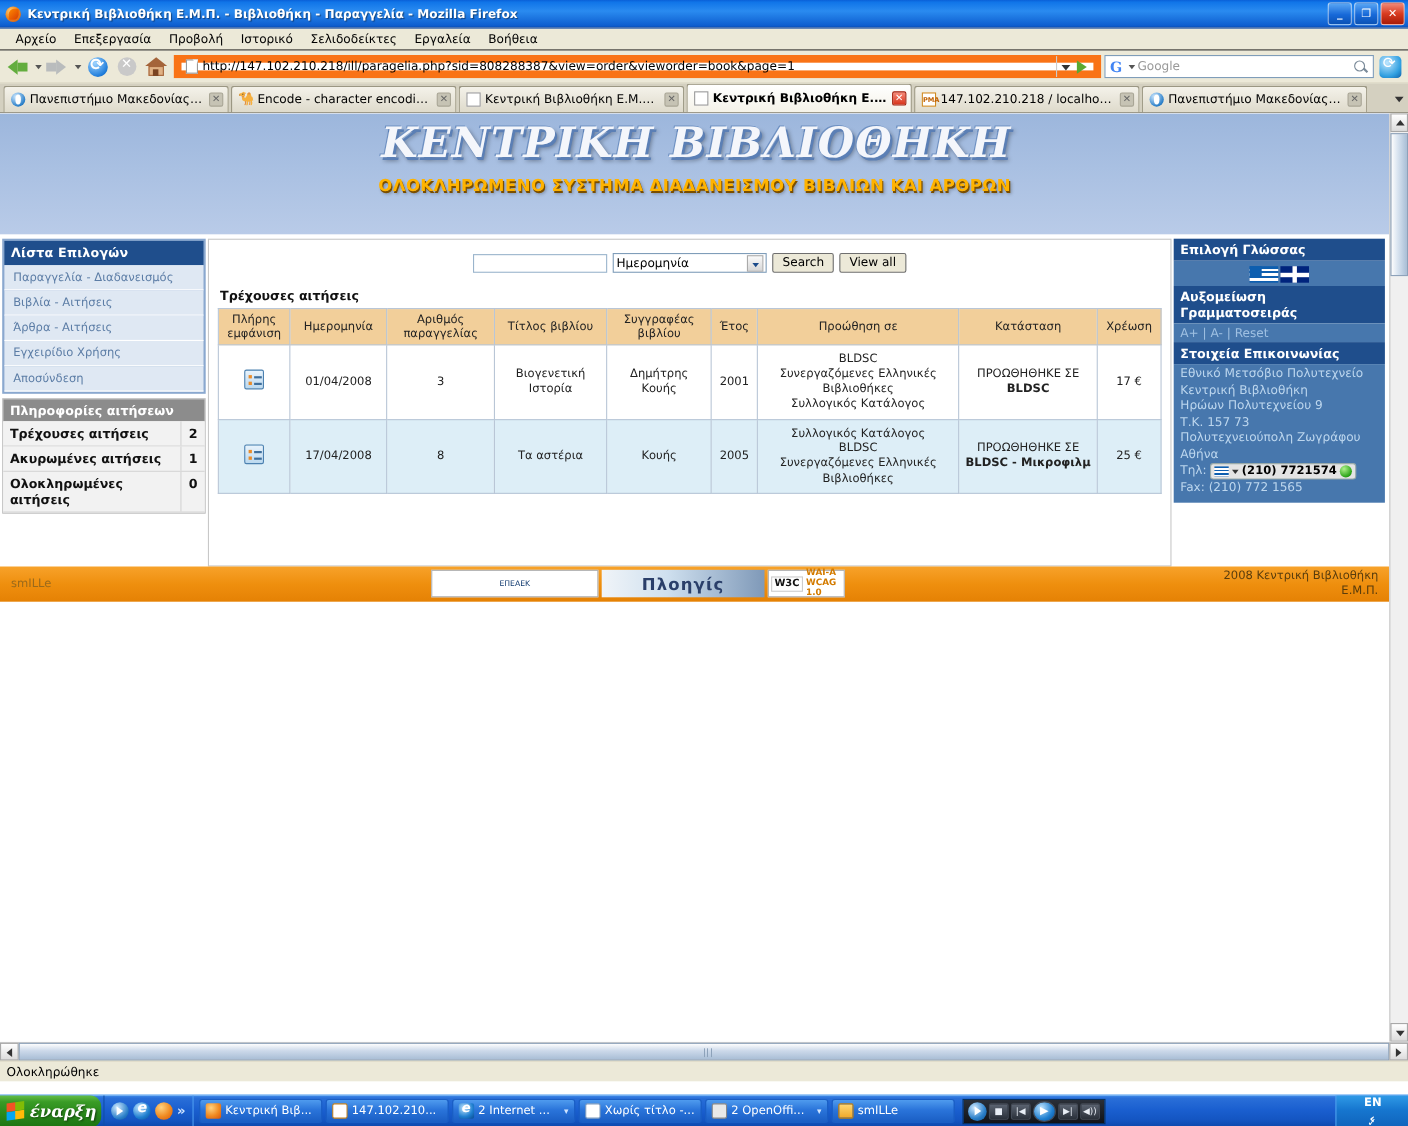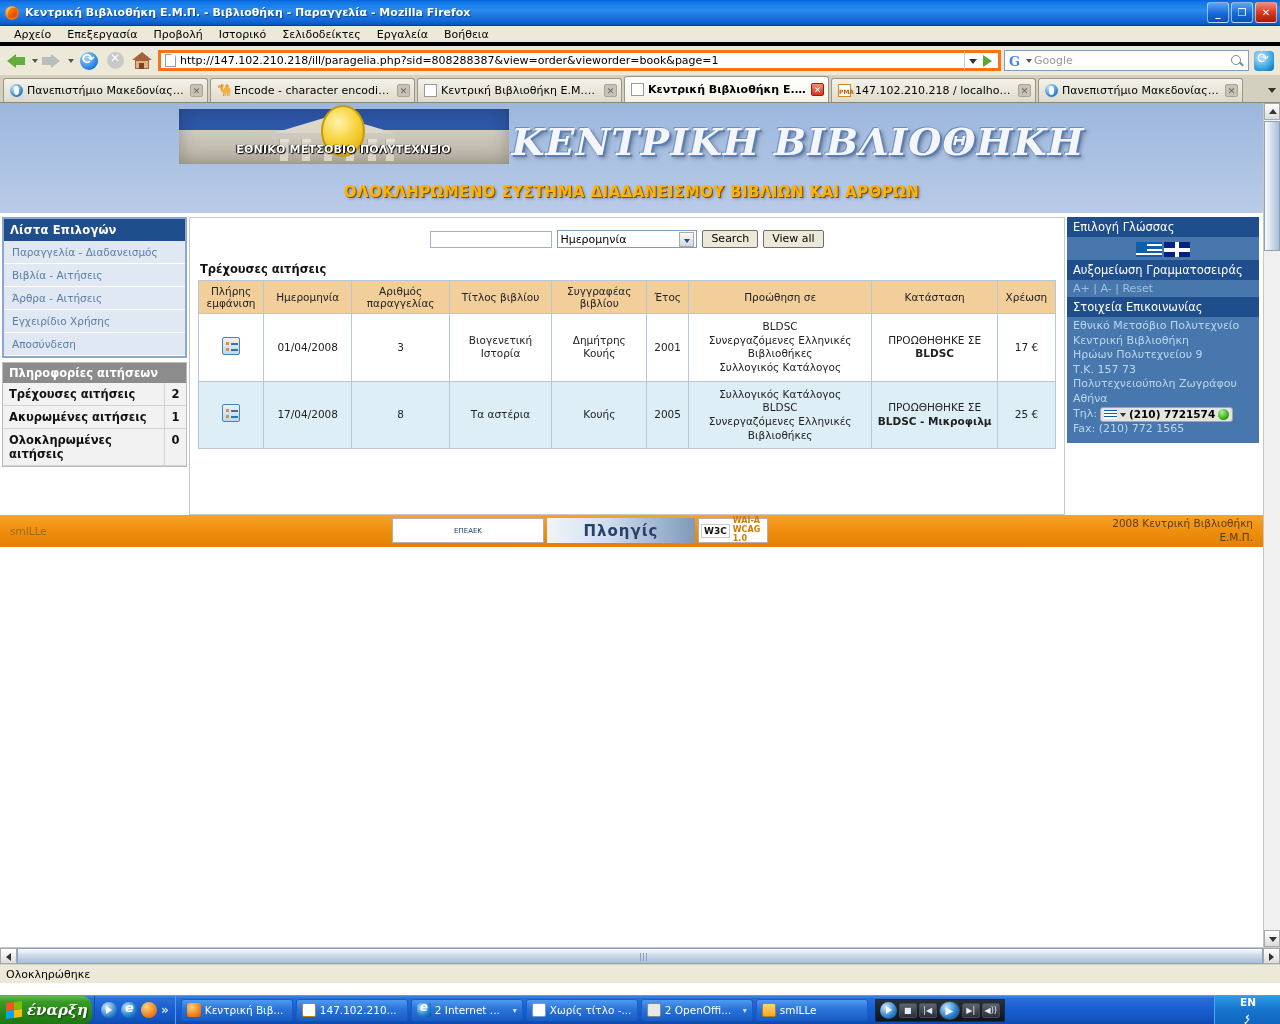--- a/index.html
+++ b/index.html
@@ -42,21 +42,21 @@
     border:1px solid rgba(255,255,255,.55);
     display:flex; align-items:center; justify-content:center;
     font-size:10px; color:#fff; font-weight:bold;
     background: linear-gradient(to bottom,#5aa7f5,#1769d8 55%,#0a51b5);
   }
   .winbtn.close { background: linear-gradient(to bottom,#f08a7a,#d83b20 50%,#a81a06); }
 
   
   #menubar {
     height:20px; background:#ece9d8; display:flex; align-items:center;
-    padding-left:6px; border-bottom:4px solid #000000;
+    padding-left:6px; border-bottom:1px solid #000000;
   }
   #menubar .mi { font-size:11px; color:#000; padding:2px 8px; white-space:nowrap; }
 
   
   #navbar {
     height:30px; background:#ece9d8; display:flex; align-items:center; padding:0 4px;
     border-bottom:1px solid #d6d2bd;
   }
   .navicon { width:26px; height:26px; position:relative; flex:none; margin-right:1px; }
   .arrow-l, .arrow-r {
@@ -93,21 +93,21 @@
   .stopb:after{ content:'✕'; position:absolute; left:3px; top:-1px; color:#fff; font-size:12px; font-weight:bold;}
   .homeb { width:20px;height:18px; margin:4px 3px; position:relative; }
   .homeb .roof {
     position:absolute; left:0; top:0; width:0;height:0;
     border-left:10px solid transparent; border-right:10px solid transparent; border-bottom:8px solid #a4643a;
   }
   .homeb .body { position:absolute; left:3px; top:8px; width:14px; height:9px; background:#e0b184; border:1px solid #a4643a; }
   .homeb .door { position:absolute; left:7px; top:11px; width:5px; height:6px; background:#7a4422; }
 
   #urlbar {
-    flex:1; height:21px; background:#fff; border:3px solid #f97316;
+    flex:1; height:21px; background:#fff; border:7px solid #f97316;
     display:flex; align-items:center; margin:0 3px; padding:0 2px;
   }
   #urlbar .pageico {
     width:11px;height:13px;background:#fff;border:1px solid #999; margin:0 4px 0 2px; flex:none; position:relative;
   }
   #urlbar .pageico:after{ content:''; position:absolute; right:-1px; top:-1px; border-left:4px solid transparent; border-top:4px solid #fff; border-right:1px solid #999;}
   #url-text { font-size:11px; color:#000; white-space:nowrap; overflow:hidden; flex:1; }
   .urlcaret { width:14px; height:19px; position:relative; border-left:1px solid #ccc; }
   .urlcaret:after{ content:''; position:absolute; left:4px; top:8px; width:0;height:0;
     border-left:4px solid transparent; border-right:4px solid transparent; border-top:5px solid #333;}
@@ -286,21 +286,21 @@
   .rowicon { width:18px;height:18px; display:inline-block; position:relative;
      background: linear-gradient(to bottom,#e8f3fc,#bcd9ef); border:1px solid #4c81b0; border-radius:2px;}
   .rowicon .l1,.rowicon .l2 { position:absolute; left:3px; width:3px;height:3px; background:#e98c2a;}
   .rowicon .l1{ top:4px;} .rowicon .l2{ top:10px;}
   .rowicon .t1,.rowicon .t2 { position:absolute; left:8px; width:7px;height:2px; background:#3f6f9c;}
   .rowicon .t1{ top:5px;} .rowicon .t2{ top:11px;}
   .b { font-weight:bold; }
 
   
   #rightcol { width:196px; flex:none; padding-right:4px; }
-  .rhdr { background:#1f4e8c; color:#fff; font-size:11.5px; font-weight:normal; padding:3px 6px; }
+  .rhdr { background:#1f4e8c; color:#fff; font-size:11.5px; font-weight:bold; padding:3px 6px; }
   .flags { background:#4777ad; text-align:center; padding:2px 0; }
   .flag { display:inline-block; width:26px;height:15px; vertical-align:middle; margin:0 1px;}
   .flag-gr { background: repeating-linear-gradient(to bottom,#0d5eaf 0 2.2px,#fff 2.2px 4.4px); position:relative;}
   .flag-gr:after{ content:''; position:absolute; left:0;top:0;width:11px;height:9px; background:#0d5eaf;}
   .flag-uk { background:#00247d; position:relative; }
   .flag-uk:before{ content:''; position:absolute; left:0; top:5.5px; width:26px;height:4px; background:#fff;}
   .flag-uk:after{ content:''; position:absolute; left:11px; top:0; width:4px;height:15px; background:#fff;}
   .fsrow { background:#4777ad; color:#9fc0e2; font-size:11px; padding:2px 6px; }
   .contact { background:#4777ad; color:#bcd6ee; font-size:11px; line-height:1.32; padding:2px 6px 6px; }
   .phoneline { display:flex; align-items:center; gap:3px; margin-top:1px; }
@@ -532,46 +532,20 @@
       <span class="tclose">✕</span>
     </div>
     <span class="tabscroll"></span>
   </div>
 
   <div id="viewport">
     <div id="page">
 
       <div id="banner">
         <div id="banner-inner">
-          <div id="logo-wrap">
-            <div id="logo-img">
-              <div class="pediment"></div>
-              <div class="entab"></div>
-              <div class="col" style="left:100px">
-                  <div class="cap"></div>
-                </div>
-              <div class="col" style="left:122px">
-                  <div class="cap"></div>
-                </div>
-              <div class="col" style="left:144px">
-                  <div class="cap"></div>
-                </div>
-              <div class="col" style="left:166px">
-                  <div class="cap"></div>
-                </div>
-              <div class="col" style="left:188px">
-                  <div class="cap"></div>
-                </div>
-              <div class="col" style="left:206px">
-                  <div class="cap"></div>
-                </div>
-            </div>
-            <div id="logo-coin"></div>
-            <div id="logo-caption">ΕΘΝΙΚΟ ΜΕΤΣΟΒΙΟ ΠΟΛΥΤΕΧΝΕΙΟ</div>
-          </div>
           <div id="banner-title">ΚΕΝΤΡΙΚΗ ΒΙΒΛΙΟΘΗΚΗ</div>
         </div>
         <div id="banner-sub">ΟΛΟΚΛΗΡΩΜΕΝΟ ΣΥΣΤΗΜΑ ΔΙΑΔΑΝΕΙΣΜΟΥ ΒΙΒΛΙΩΝ ΚΑΙ ΑΡΘΡΩΝ</div>
       </div>
 
 
       <div id="body-area">
 
         <div id="leftcol">
           <div class="panel-blue">

